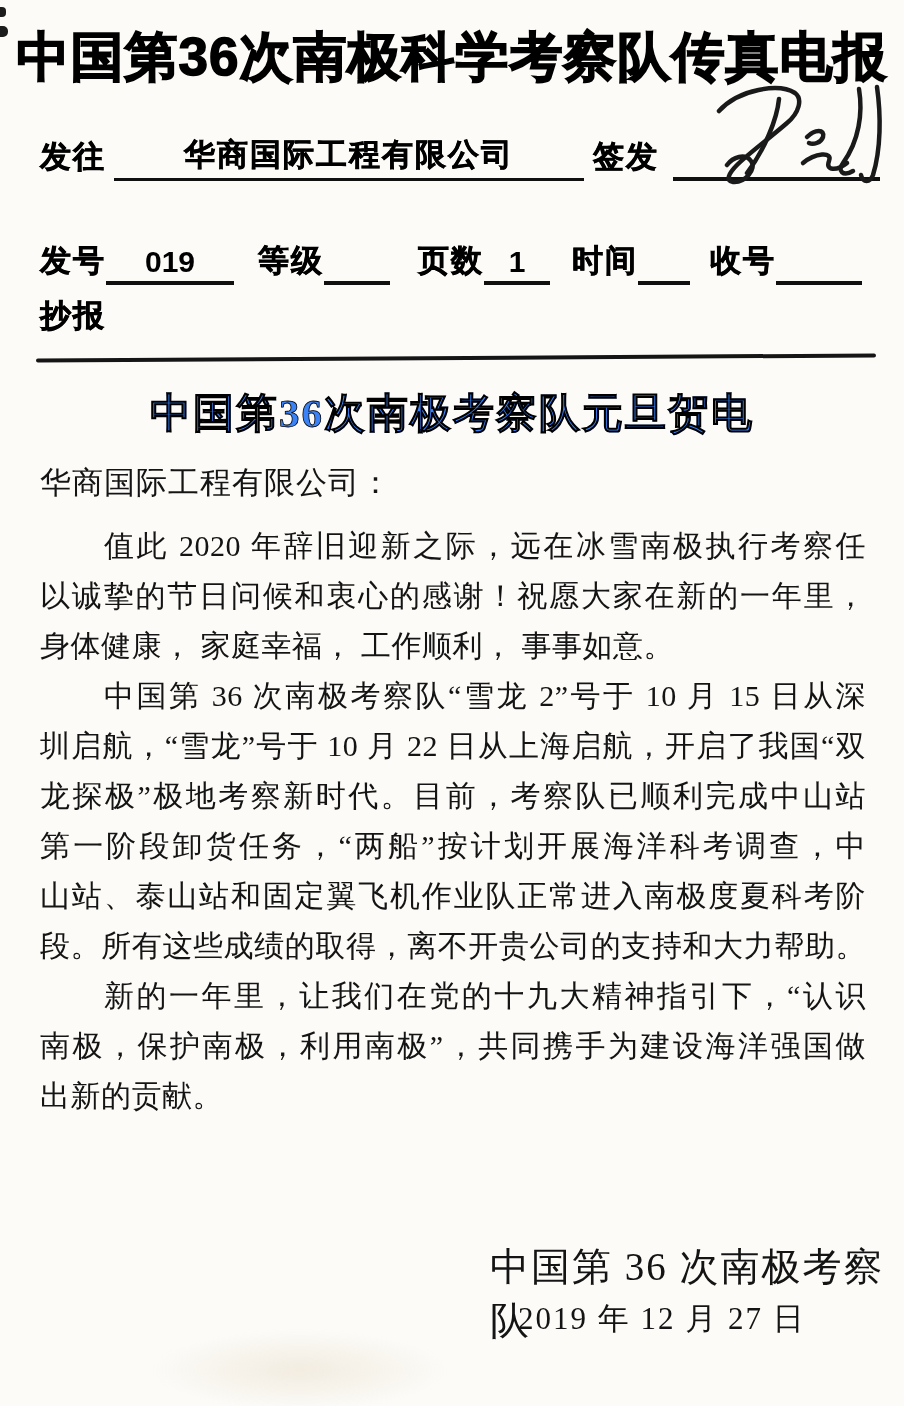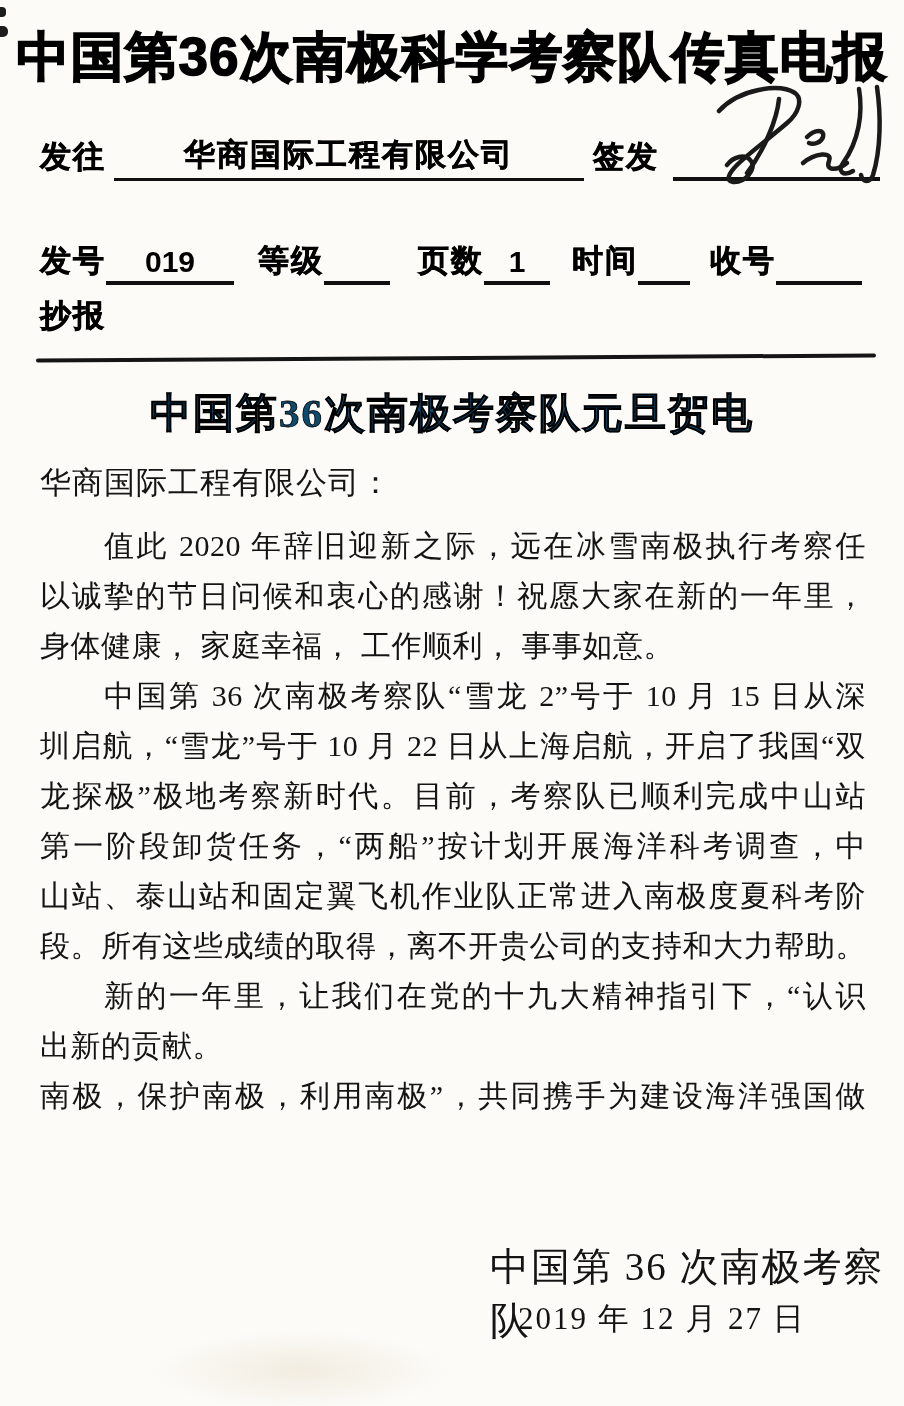--- a/index.html
+++ b/index.html
@@ -52,21 +52,21 @@
   .u-time{width:52px;margin-right:20px;border-bottom-width:4px;}
   .u-recv{width:86px;border-bottom-width:4px;}
   .sig-svg{position:absolute;left:18px;bottom:-12px;overflow:visible;}
   .sep{
     position:absolute;top:356px;left:36px;width:840px;height:4px;
     background:#151515;transform:rotate(-0.35deg);border-radius:2px;
   }
   
   .doc-title{
     position:absolute;top:386px;left:0;right:0;margin:0;
-    text-align:center;font-weight:bold;font-size:41px;color:#0c4a6e;
+    text-align:center;font-weight:bold;font-size:41px;color:#3b82f6;
     letter-spacing:2px;-webkit-text-stroke:0.8px #000;
   }
   .salutation{
     position:absolute;top:462px;left:40px;
     font-size:31px;letter-spacing:1px;
   }
   .body-lines{
     position:absolute;top:521px;left:40px;width:826px;
     font-size:30px;line-height:50px;letter-spacing:0.5px;
   }
@@ -159,20 +159,20 @@
       <div class="body-line indent justify">值此 2020 年辞旧迎新之际，远在冰雪南极执行考察任</div>
       <div class="body-line justify">以诚挚的节日问候和衷心的感谢！祝愿大家在新的一年里，</div>
       <div class="body-line">身体健康， 家庭幸福， 工作顺利， 事事如意。</div>
       <div class="body-line indent justify">中国第 36 次南极考察队“雪龙 2”号于 10 月 15 日从深</div>
       <div class="body-line justify">圳启航，“雪龙”号于 10 月 22 日从上海启航，开启了我国“双</div>
       <div class="body-line justify">龙探极”极地考察新时代。目前，考察队已顺利完成中山站</div>
       <div class="body-line justify">第一阶段卸货任务，“两船”按计划开展海洋科考调查，中</div>
       <div class="body-line justify">山站、泰山站和固定翼飞机作业队正常进入南极度夏科考阶</div>
       <div class="body-line justify">段。所有这些成绩的取得，离不开贵公司的支持和大力帮助。</div>
       <div class="body-line indent justify">新的一年里，让我们在党的十九大精神指引下，“认识</div>
+      <div class="body-line justify">南极，保护南极，利用南极”，共同携手为建设海洋强国做</div>
       <div class="body-line">出新的贡献。</div>
-      <div class="body-line justify">南极，保护南极，利用南极”，共同携手为建设海洋强国做</div>
     </div>
 
   <div class="signer">中国第 36 次南极考察队</div>
   <div class="date">2019 年 12 月 27 日</div>
 
 </div>
 
 </body></html>

